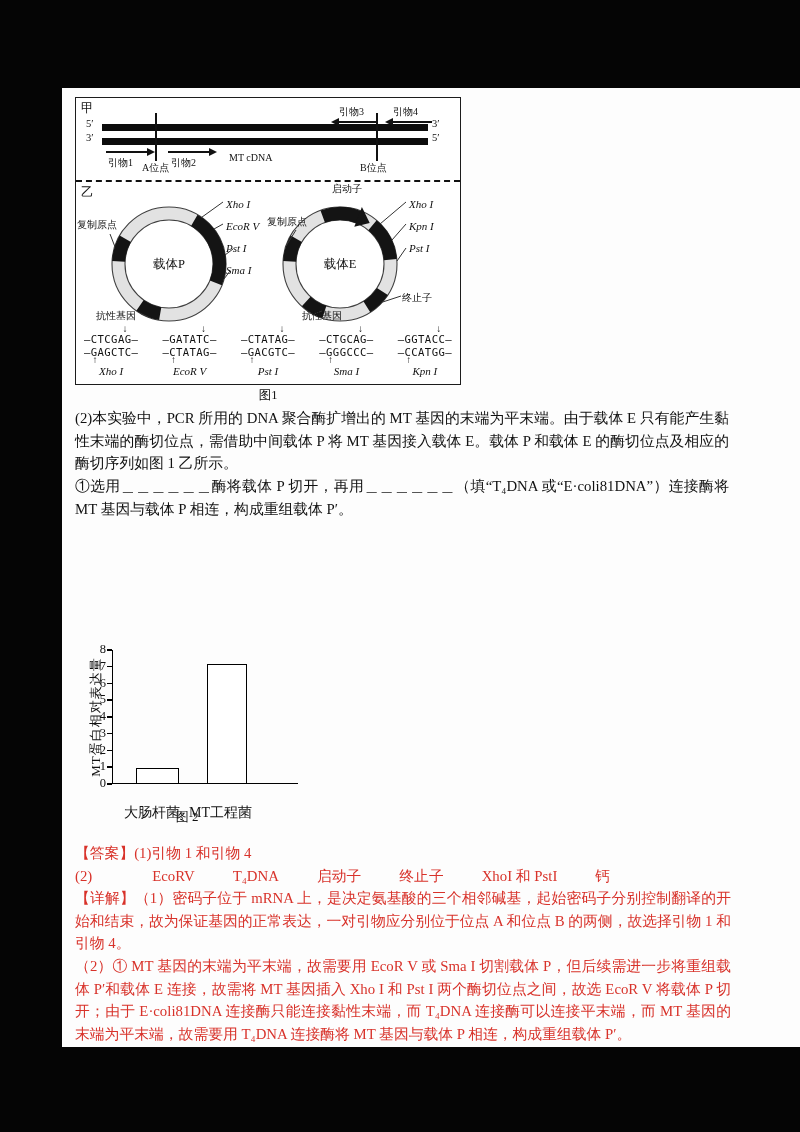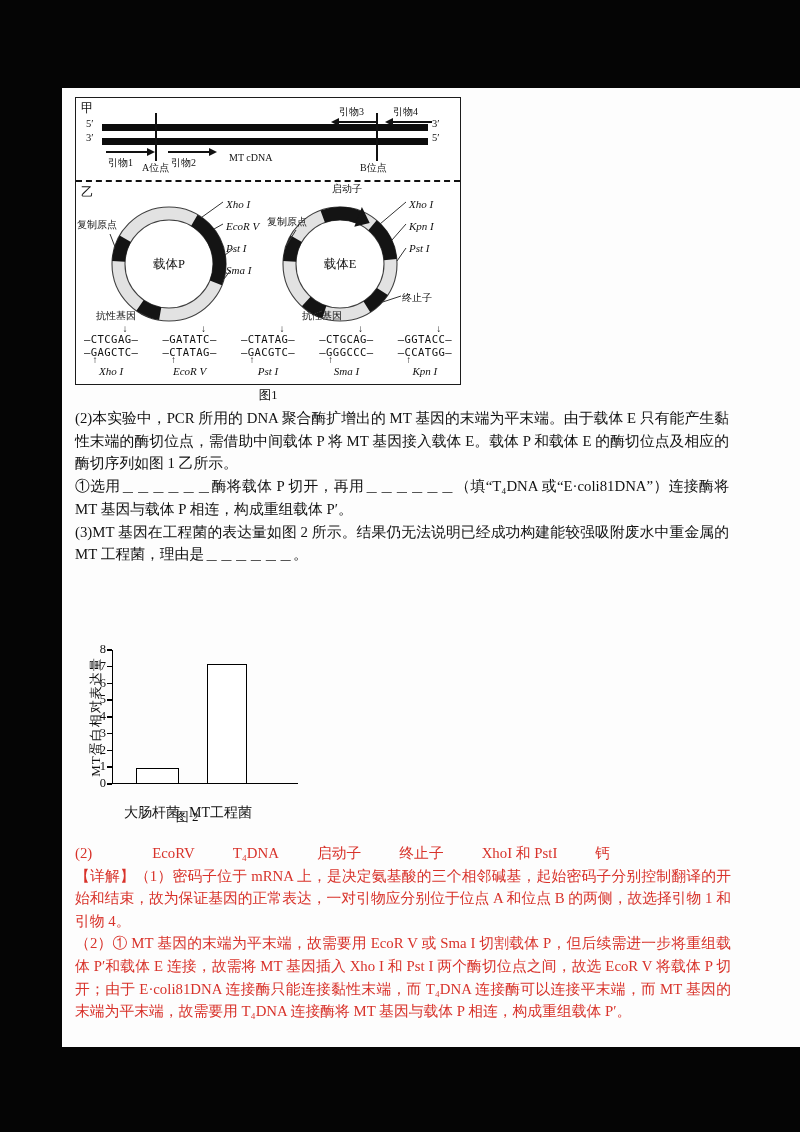--- a/index.html
+++ b/index.html
@@ -171,21 +171,20 @@
   <span class="cut up">↑</span>
   <span class="ename">Kpn I</span>
         </div>
       </div>
   </div>
   <div id="fig1-caption">图1</div>
 
   <div id="qtext">
     <p>(2)本实验中，PCR 所用的 DNA 聚合酶扩增出的 MT 基因的末端为平末端。由于载体 E 只有能产生黏性末端的酶切位点，需借助中间载体 P 将 MT 基因接入载体 E。载体 P 和载体 E 的酶切位点及相应的酶切序列如图 1 乙所示。</p>
     <p>①选用＿＿＿＿＿＿酶将载体 P 切开，再用＿＿＿＿＿＿（填“T₄DNA 或“E·coli81DNA”）连接酶将 MT 基因与载体 P 相连，构成重组载体 P′。</p>
-    <p>(3)MT 基因在工程菌的表达量如图 2 所示。结果仍无法说明已经成功构建能较强吸附废水中重金属的 MT 工程菌，理由是＿＿＿＿＿＿。</p>
   </div>
 
   <div id="fig2">
     <div id="ylab">MT蛋白相对表达量</div>
     <div id="plot">
         <div class="bar" style="left: 23px; width: 43px; height: 15.1px;"></div>
         <div class="bar" style="left: 94px; width: 40px; height: 118.9px;"></div>
       </div>
     <div id="fig2-caption">图 2</div>
   <div class="ytick-label" style="top: 140px;">0</div>
@@ -204,20 +203,21 @@
       <div class="ytick-mark" style="top: 46.5px;"></div>
       <div class="ytick-label" style="top: 22.75px;">7</div>
       <div class="ytick-mark" style="top: 29.75px;"></div>
       <div class="ytick-label" style="top: 6px;">8</div>
       <div class="ytick-mark" style="top: 13px;"></div>
       <div class="xlab" style="left: 62px;">大肠杆菌</div>
       <div class="xlab" style="left: 127px;">MT工程菌</div>
     </div>
 
   <div id="answers">
+    <p>【答案】(1)引物 1 和引物 4</p>
     <p id="ans-line2">
         <span class="pfx">(2)</span>
         <span>EcoRV</span>
         <span>T₄DNA</span>
         <span>启动子</span>
         <span>终止子</span>
         <span>XhoI 和 PstI</span>
         <span>钙</span>
       </p>
     <div id="detail">

